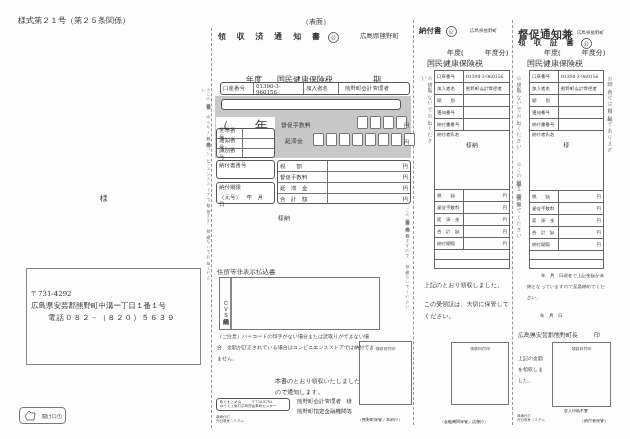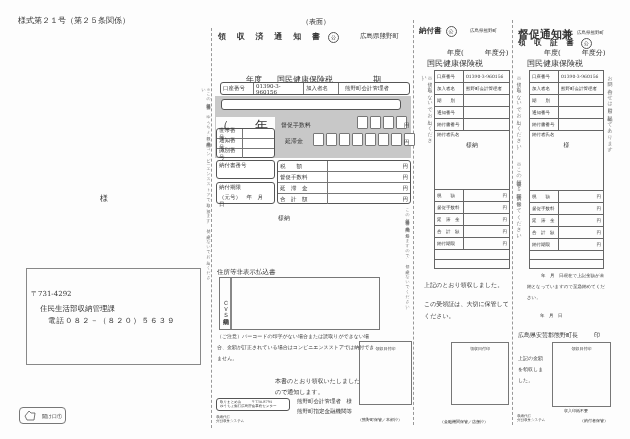--- a/index.html
+++ b/index.html
@@ -36,21 +36,21 @@
   .note { font-size: 6px; line-height: 13px; }
 </style>
 </head>
 <body>
 
 <div class="abs form-id">様式第２１号（第２５条関係）</div>
 <div class="abs sama-left">様</div>
 
 <div class="abs addr-box">
   <div class="zip">〒731-4292</div>
-  <div class="dept">住民生活部収納管理課</div>
+  <div class="addr">広島県安芸郡熊野町中溝一丁目１番１号</div>
   <div class="tel">電話０８２－（８２０）５６３９</div>
 </div>
 
 <div class="abs open-btn">
   <svg viewBox="0 0 12 11">
       <path d="M1 6 L5 1 L7 3 L11 3 L10 10 L3 10 Z" fill="none" stroke="#555" stroke-width="0.8"></path>
     </svg>
   <span>開け口①</span>
 </div>
 

